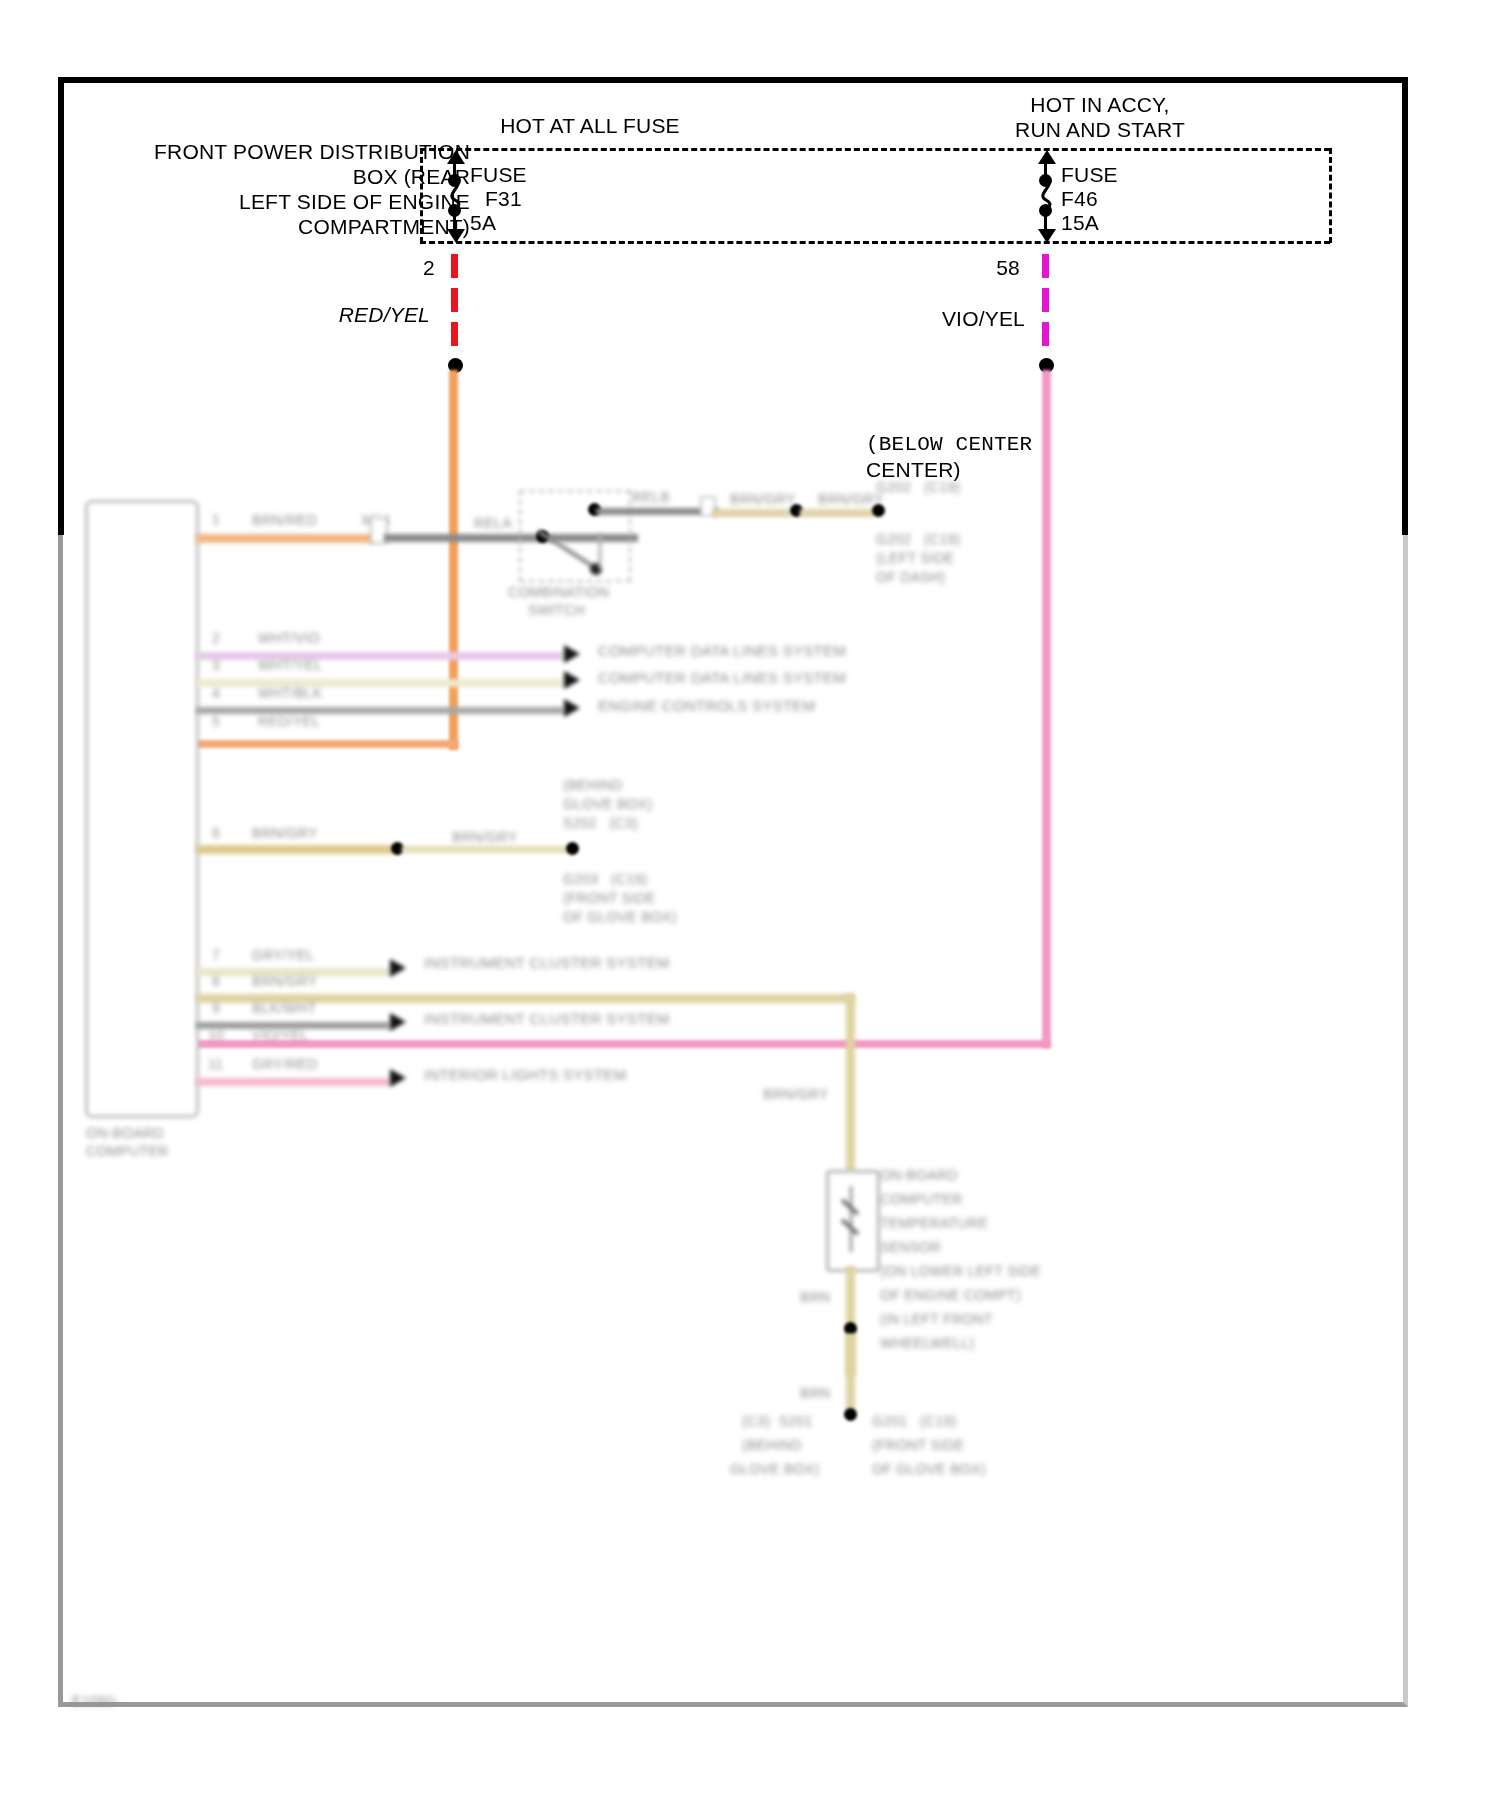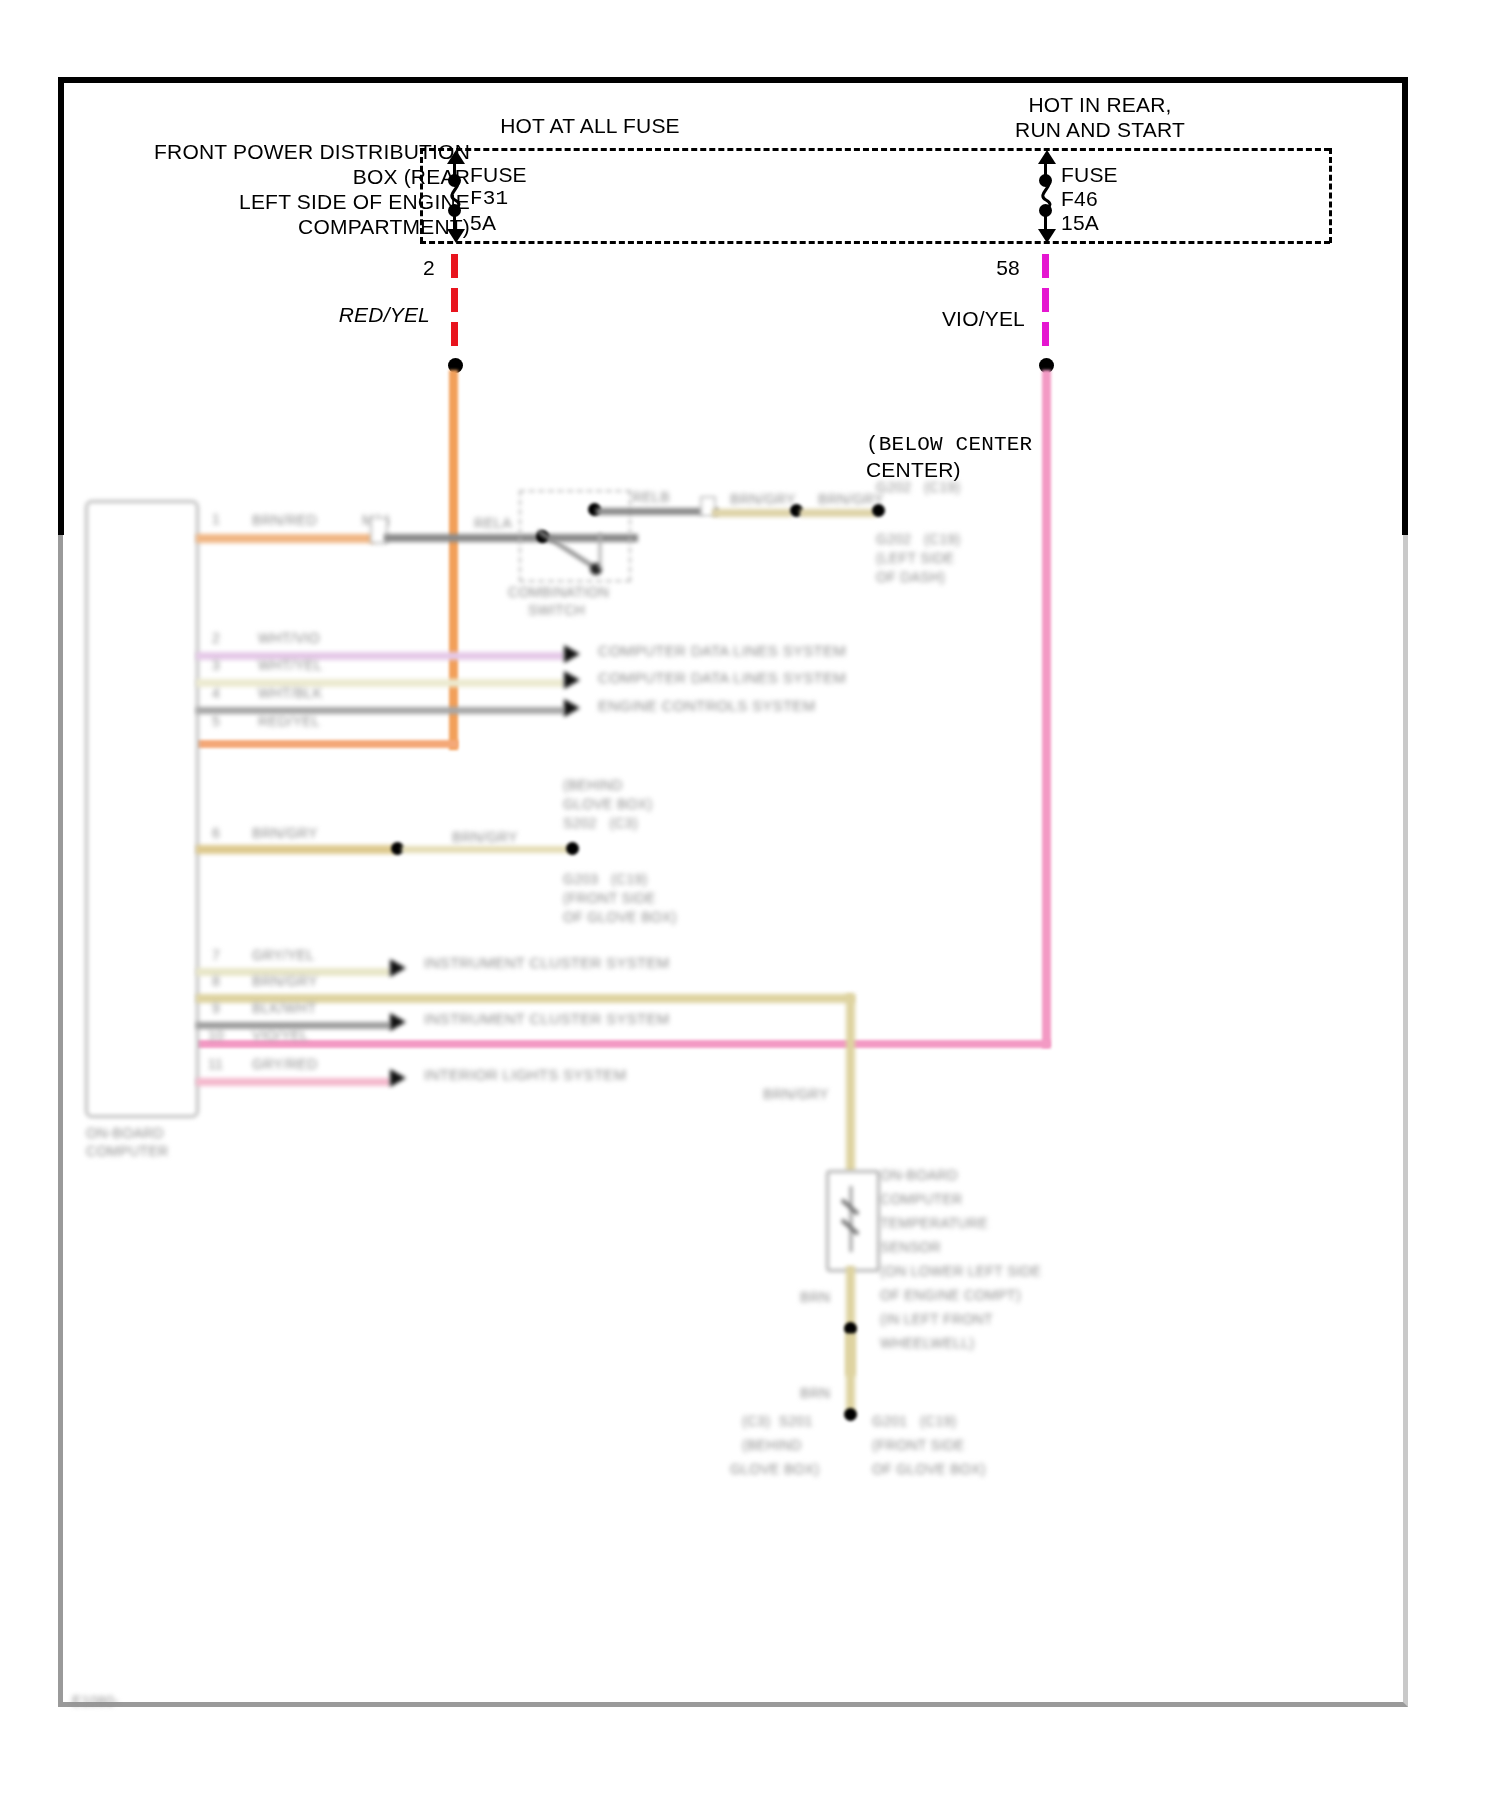--- a/index.html
+++ b/index.html
@@ -55,21 +55,21 @@
 </head>
 <body>
 
 <div class="page">
 
   <div class="frame-black"></div>
   <div class="frame-gray"></div>
 
   <div class="t sharp c" style="left:430px;top:113px;width:320px;">HOT AT ALL FUSE</div>
 
-  <div class="t sharp c" style="left:950px;top:92px;width:300px;">HOT IN REAR,</div>
+  <div class="t sharp c" style="left:950px;top:92px;width:300px;">HOT IN ACCY,</div>
   <div class="t sharp c" style="left:950px;top:117px;width:300px;">RUN AND START</div>
 
   <div class="t sharp r" style="left:100px;top:139px;width:370px;">FRONT POWER DISTRIBUTION</div>
   <div class="t sharp r" style="left:100px;top:164px;width:370px;">BOX (REAR</div>
   <div class="t sharp r" style="left:100px;top:189px;width:370px;">LEFT SIDE OF ENGINE</div>
   <div class="t sharp r" style="left:100px;top:214px;width:370px;">COMPARTMENT)</div>
 
   <div class="ln" style="left:420px;top:148px;width:910px;height:0;border-top:3px dashed #000;"></div>
   <div class="ln" style="left:420px;top:241px;width:910px;height:0;border-top:3px dashed #000;"></div>
   <div class="ln" style="left:420px;top:148px;width:0;height:95px;border-left:3px dashed #000;"></div>
@@ -80,21 +80,21 @@
   <div class="dot" style="left:448px;top:174px;"></div>
 
   <svg style="position:absolute;left:440px;top:178px;width:30px;height:34px;" viewBox="0 0 30 34">
     <path d="M15 1 C 26 7, 4 16, 15 22 C 24 27, 15 30, 15 33" fill="none" stroke="#000" stroke-width="3"></path>
   </svg>
   <div class="dot" style="left:448px;top:204px;"></div>
   <div class="vline" style="left:453px;top:212px;height:22px;background:#000;width:3px;"></div>
   <div class="arrow-dn" style="left:447px;top:229px;"></div>
 
   <div class="t sharp" style="left:470px;top:162px;">FUSE</div>
-  <div class="t sharp" style="left:470px;top:186px;font-family:Liberation Mono, monospace;">F31</div>
+  <div class="t sharp" style="left:485px;top:186px;">F31</div>
   <div class="t sharp" style="left:470px;top:210px;">5A</div>
 
   <div class="t sharp r" style="left:385px;top:255px;width:50px;">2</div>
 
   <div class="t sharp r" style="left:250px;top:302px;width:180px;font-style:italic;">RED/YEL</div>
 
   <div class="dashwire" style="left:451px;top:254px;height:24px;background:#e8141e;"></div>
   <div class="dashwire" style="left:451px;top:288px;height:24px;background:#e8141e;"></div>
   <div class="dashwire" style="left:451px;top:322px;height:24px;background:#e8141e;"></div>
   <div class="dot" style="left:448px;top:358px;width:15px;height:15px;"></div>

